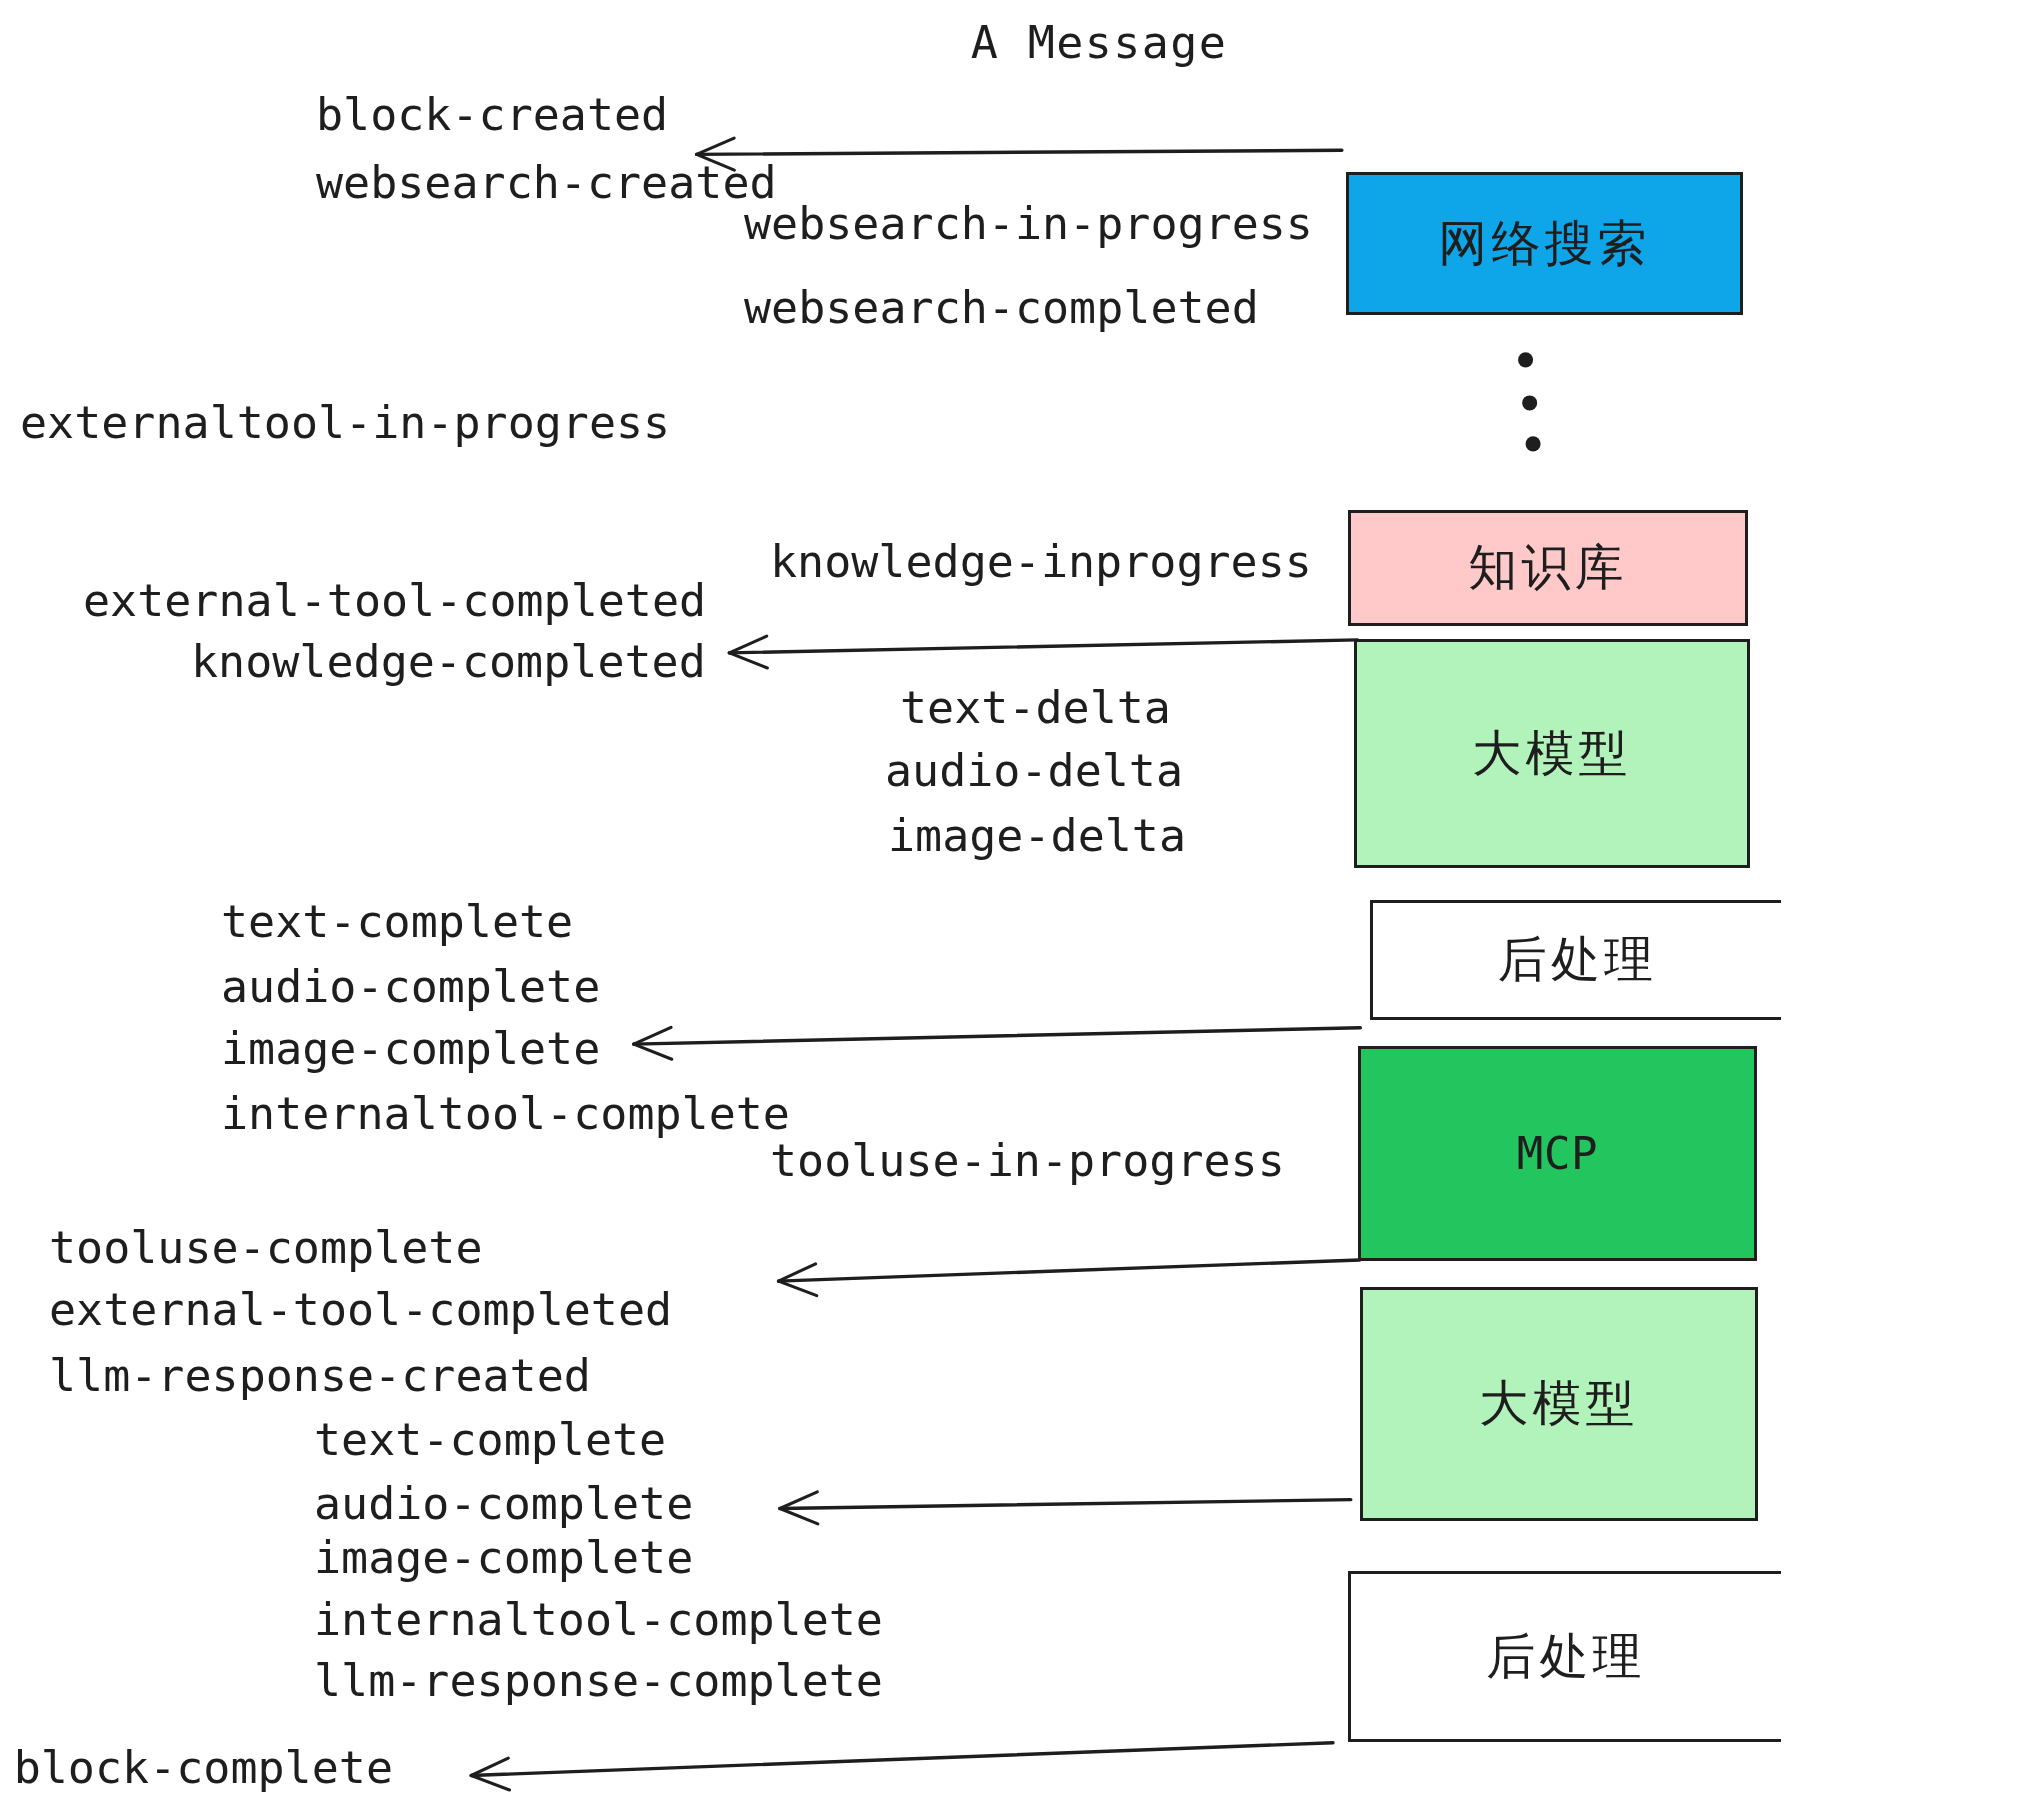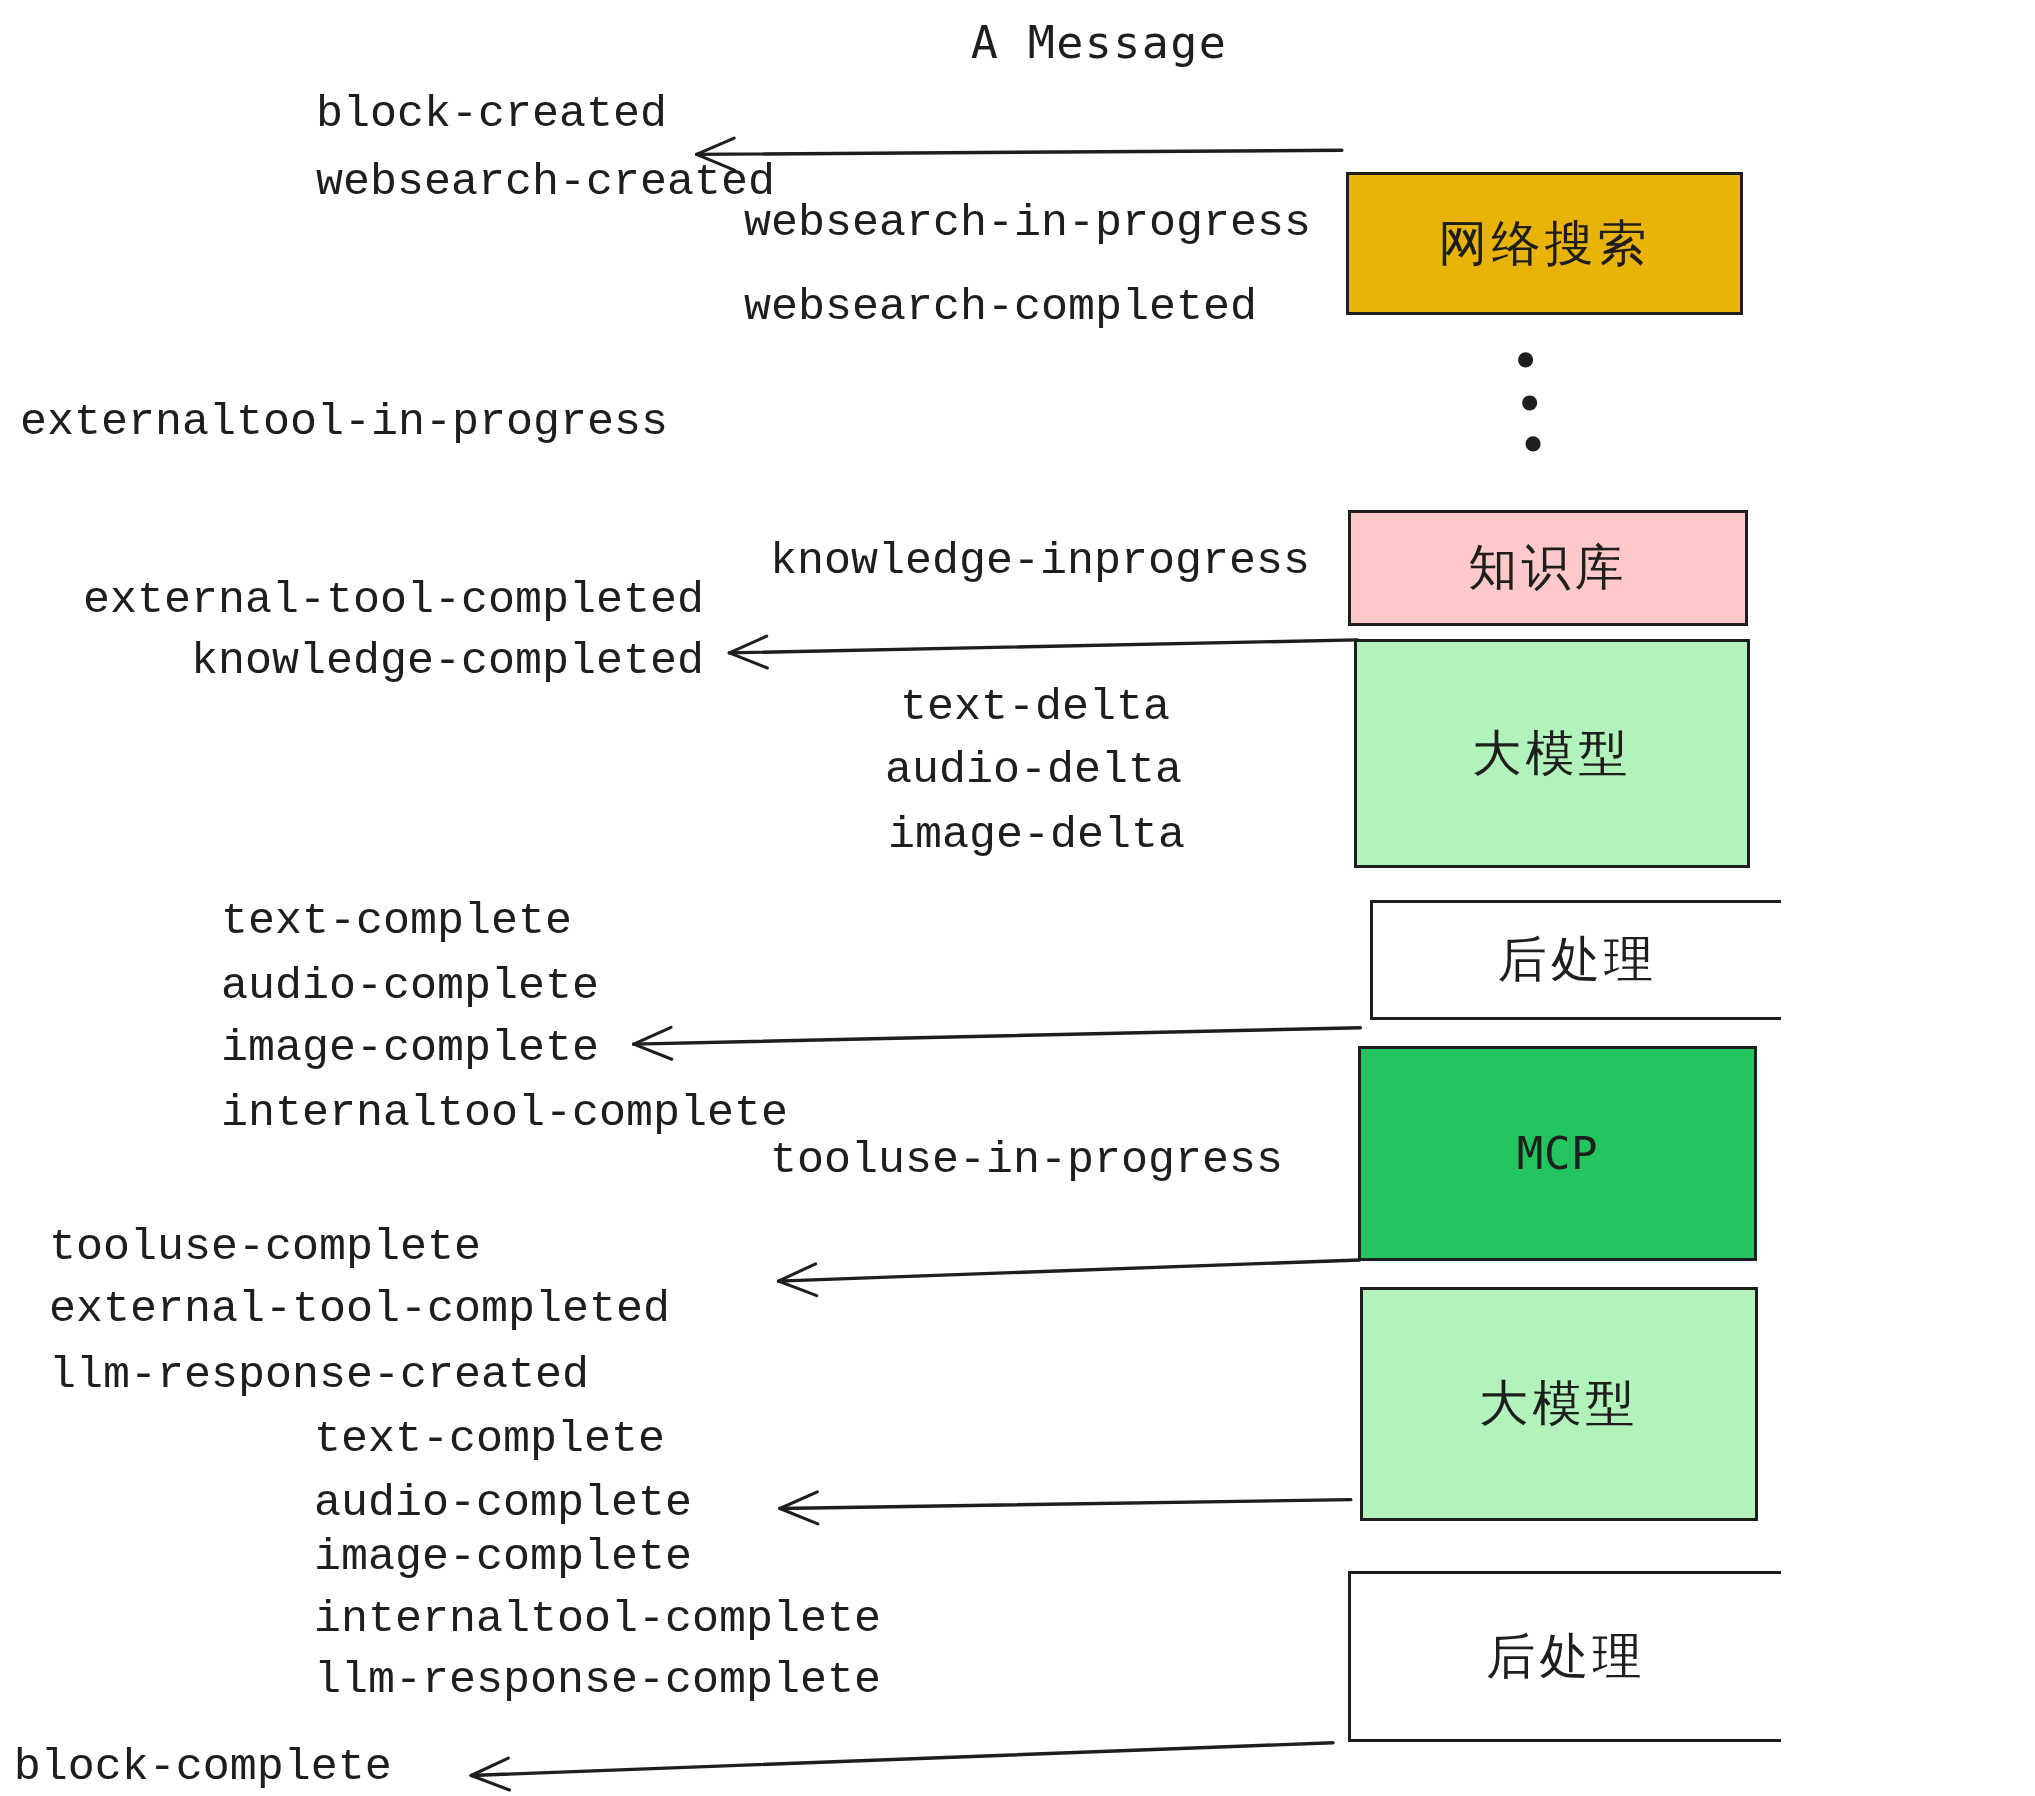--- a/index.html
+++ b/index.html
@@ -18,21 +18,20 @@
     font-size:45px;
     letter-spacing:1.4px;
     white-space:nowrap;
   }
   .event-label{
     position:absolute;
     left:var(--x); top:var(--cy);
     transform:translateY(-53%);
     font-size:45px;
     white-space:nowrap;
-    font-family:Liberation Mono, monospace;
   }
   .box{
     position:absolute;
     left:var(--x); top:var(--y);
     width:var(--w); height:var(--h);
     border:3.4px solid #1e1e1e;
     box-sizing:border-box;
     display:flex; align-items:center; justify-content:center;
   }
   .box-label{
@@ -148,21 +147,21 @@
       <div class="event-label" data-boxid="text-complete-2" style="--x: 314px; --cy: 1441px;">text-complete</div>
       <div class="event-label" data-boxid="audio-complete-2" style="--x: 314px; --cy: 1505px;">audio-complete</div>
       <div class="event-label" data-boxid="image-complete-2" style="--x: 314px; --cy: 1559px;">image-complete</div>
       <div class="event-label" data-boxid="internaltool-complete-2" style="--x: 314px; --cy: 1621px;">internaltool-complete</div>
       <div class="event-label" data-boxid="llm-response-complete" style="--x: 314px; --cy: 1682px;">llm-response-complete</div>
       <div class="event-label" data-boxid="block-complete" style="--x: 13.7px; --cy: 1769px;">block-complete</div>
     </div>
 
   <div>
 
-  <div class="box" data-boxid="websearch" style="--x: 1346px; --y: 172px; --w: 397px; --h: 143px; background: #eab308;">
+  <div class="box" data-boxid="websearch" style="--x: 1346px; --y: 172px; --w: 397px; --h: 143px; background: #0ea5e9;">
         <span class="box-label">网络搜索</span>
       </div>
       <div class="box" data-boxid="knowledge" style="--x: 1348px; --y: 510px; --w: 400px; --h: 116px; background: rgb(255, 201, 201); text-align: center;">
         <span class="box-label">知识库</span>
       </div>
       <div class="box" data-boxid="llm-1" style="--x: 1354px; --y: 639px; --w: 396px; --h: 229px; background: rgb(178, 242, 187);">
         <span class="box-label">大模型</span>
       </div>
       <div class="box" data-boxid="post-1" style="--x: 1370px; --y: 900px; --w: 415px; --h: 120px; background: rgb(255, 255, 255);">
         <span class="box-label">后处理</span>

